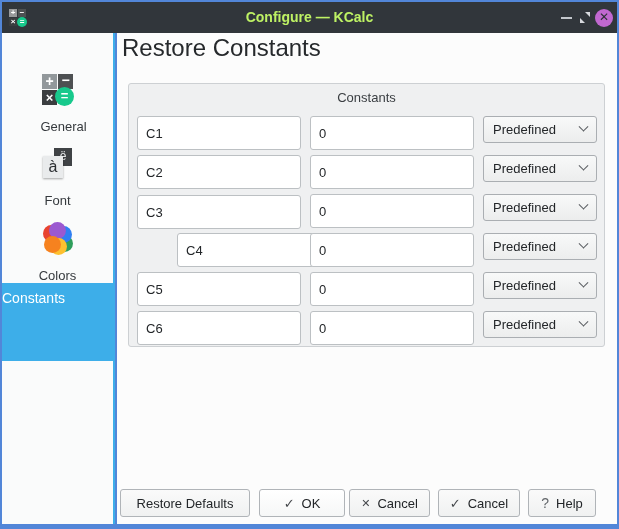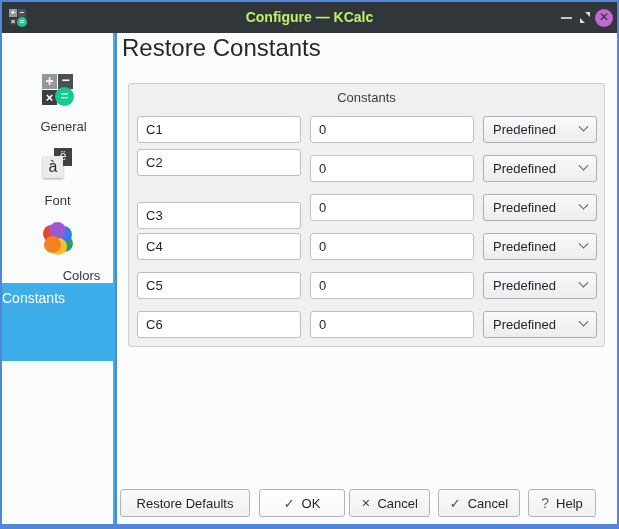--- a/index.html
+++ b/index.html
@@ -54,21 +54,21 @@
   .side-selected .side-label { position:absolute; top:7px; left:0; color:#ffffff; font-size:14px; }
 
   
   .main { position:absolute; left:117px; top:33px; width:500px; height:491px; background:#fcfcfc; }
   .heading { position:absolute; left:5px; top:1px; font-size:24px; color:#26292c; }
 
   .groupbox { position:absolute; left:11px; top:50px; width:477px; height:264px;
               background:#eff0f1; border:1px solid #cdd0d3; border-radius:3px; }
   .group-title { position:absolute; top:6px; left:0; width:100%; text-align:center; color:#3a3e42; }
 
-  .row-input { position:absolute; height:27px; width:164px; background:#ffffff;
+  .row-input { position:absolute; height:34px; width:164px; background:#ffffff;
                border:1px solid #bcc0c3; border-radius:3px; font-size:13px; color:#232629;
                padding:0 8px; font-family:inherit; outline:none; }
   .col-name  { left:8px; }
   .col-value { left:181px; }
   .combo { position:absolute; left:354px; width:114px; height:27px;
            background:linear-gradient(#f8f9f9,#eceded); border:1px solid #aaaeb2; border-radius:3px;
            display:flex; align-items:center; justify-content:space-between; padding:0 9px; cursor:default; }
   .chev { width:7px; height:7px; border-right:1.6px solid #54585c; border-bottom:1.6px solid #54585c;
           transform:rotate(45deg) translate(-2px,-2px); }
 
@@ -119,21 +119,21 @@
     </div>
 
     <div class="side-item" style="top:112px; height:66px;">
       <div class="icon32 fonticon" style="top:2px;">
         <div class="back">ë</div>
         <div class="front">à</div>
       </div>
       <div class="side-label" style="position:absolute; top:48px;">Font</div>
     </div>
 
-    <div class="side-item" style="top:187px; height:66px;padding-left:24px;">
+    <div class="side-item" style="top:187px; height:66px;">
       <div class="icon32" style="top:2px;">
         <div class="petal" style="left:2px;  top:3px;  background:#e8432f;"></div>
         <div class="petal" style="left:15px; top:13px; background:#2e9e5b;"></div>
         <div class="petal" style="left:14px; top:4px;  background:#2f7ff2;"></div>
         <div class="petal" style="left:8px;  top:0px;  background:#9b59d0;"></div>
         <div class="petal" style="left:9px;  top:16px; background:#fdc02f;"></div>
         <div class="petal" style="left:3px;  top:14px; background:#f6821f;"></div>
       </div>
       <div class="side-label" style="position:absolute; top:48px;">Colors</div>
     </div>
@@ -149,35 +149,35 @@
     <div class="groupbox">
       <div class="group-title">Constants</div>
 
       <input class="row-input col-name" style="top: 32px;" value="C1">
       <input class="row-input col-value" style="top: 32px;" value="0">
       <div class="combo" style="top:32px;">
         <span>Predefined</span>
         <span class="chev"></span>
       </div>
 
-      <input class="row-input col-name" style="top: 65px;" value="C2">
+      <input class="row-input col-name" style="top: 71px;" value="C2">
       <input class="row-input col-value" style="top: 71px;" value="0">
       <div class="combo" style="top:71px;">
         <span>Predefined</span>
         <span class="chev"></span>
       </div>
 
-      <input class="row-input col-name" style="top: 118px;" value="C3">
+      <input class="row-input col-name" style="top: 111px;" value="C3">
       <input class="row-input col-value" style="top: 110px;" value="0">
       <div class="combo" style="top:110px;">
         <span>Predefined</span>
         <span class="chev"></span>
       </div>
 
-      <input class="row-input col-name" style="top: 149px;" value="C4">
+      <input class="row-input col-name" style="top: 149px; margin-left: 40px;" value="C4">
       <input class="row-input col-value" style="top: 149px;" value="0">
       <div class="combo" style="top:149px;">
         <span>Predefined</span>
         <span class="chev"></span>
       </div>
 
       <input class="row-input col-name" style="top: 188px;" value="C5">
       <input class="row-input col-value" style="top: 188px;" value="0">
       <div class="combo" style="top:188px;">
         <span>Predefined</span>

